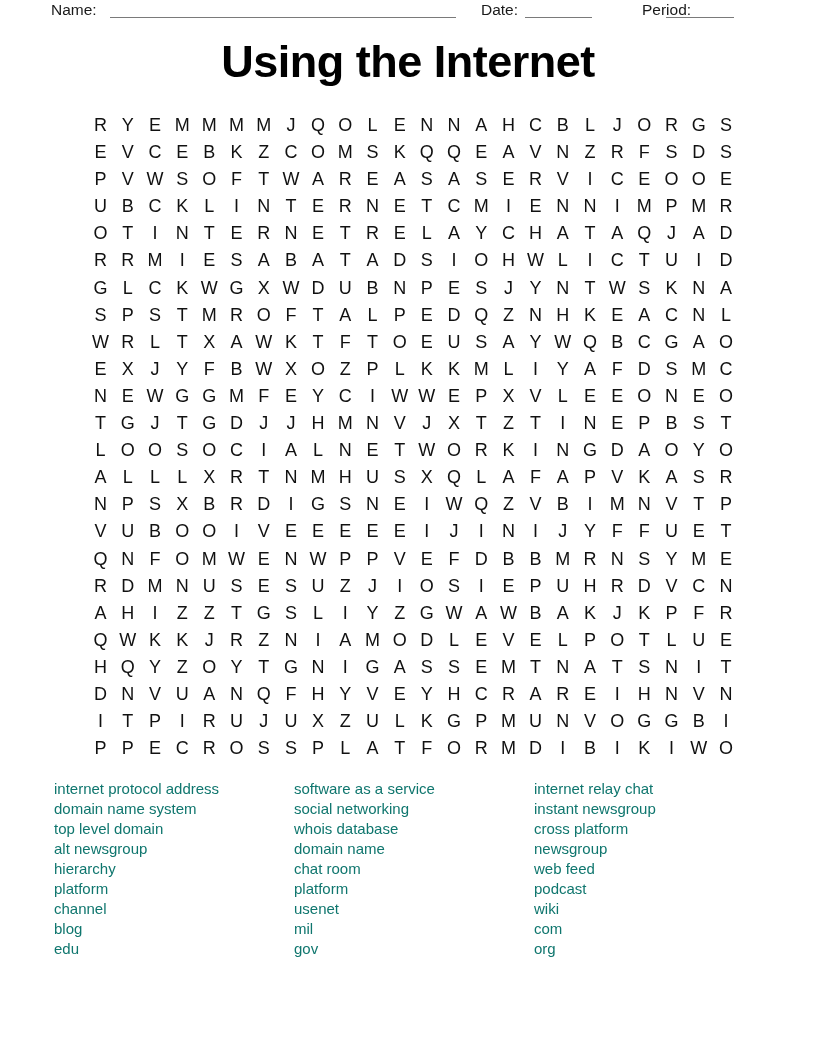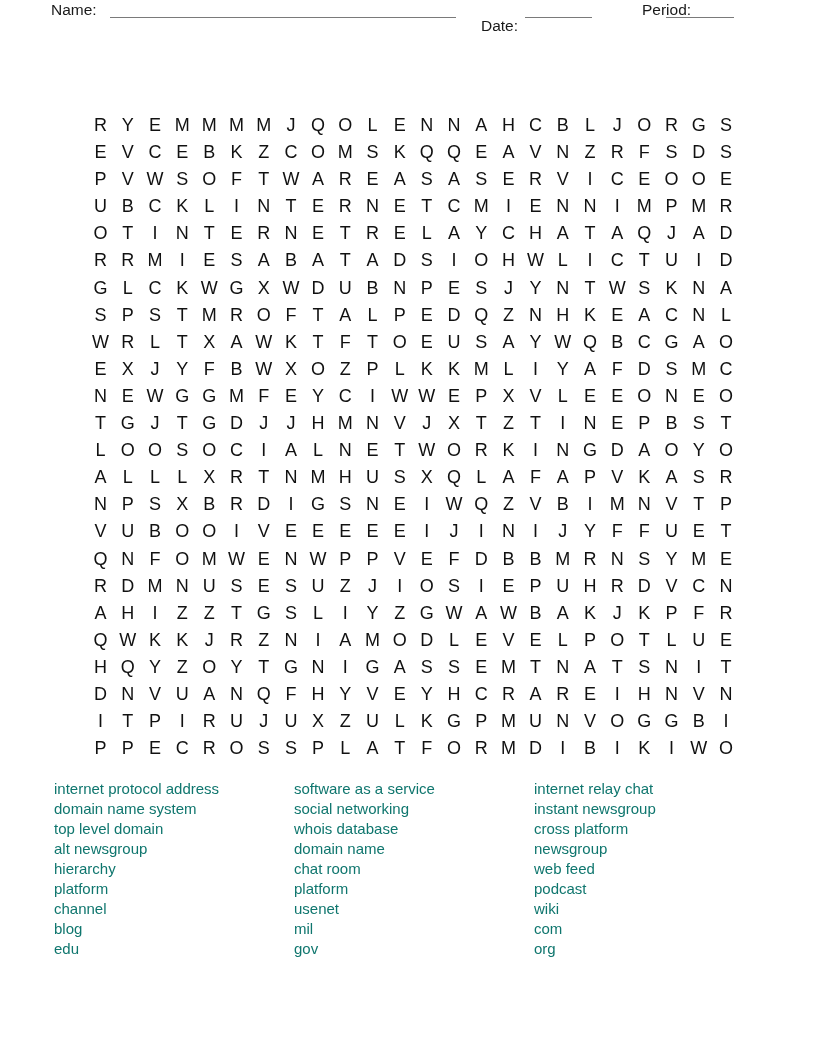--- a/index.html
+++ b/index.html
@@ -22,21 +22,21 @@
     color: #1a1a1a;
   }
   .hdr-line {
     position: absolute;
     top: 2px;
     height: 16px;
     border-bottom: 1.4px solid #7a7a7a;
   }
   #name-label   { left: 45px; }
   #name-line    { left: 104px; width: 346px; }
-  #date-label   { left: 475px; margin-top: 16px; }
+  #date-label   { left: 475px; }
   #date-line    { left: 519px; width: 67px; }
   #period-label { left: 636px; }
   #period-line  { left: 660px; width: 68px; }
 
   
   .title {
     position: absolute;
     top: 36px;
     left: 0;
     width: 100%;
@@ -95,20 +95,21 @@
 
   <span class="hdr-label" id="name-label">Name:</span>
   <span class="hdr-line" id="name-line"></span>
 
   <span class="hdr-label" id="date-label">Date:</span>
   <span class="hdr-line" id="date-line"></span>
 
   <span class="hdr-label" id="period-label">Period:</span>
   <span class="hdr-line" id="period-line"></span>
 
+  <h1 class="title">Using the Internet</h1>
 
   <div class="grid">
       <div class="grid-row">
         <span class="grid-cell">R</span>
         <span class="grid-cell">Y</span>
         <span class="grid-cell">E</span>
         <span class="grid-cell">M</span>
         <span class="grid-cell">M</span>
         <span class="grid-cell">M</span>
         <span class="grid-cell">M</span>

